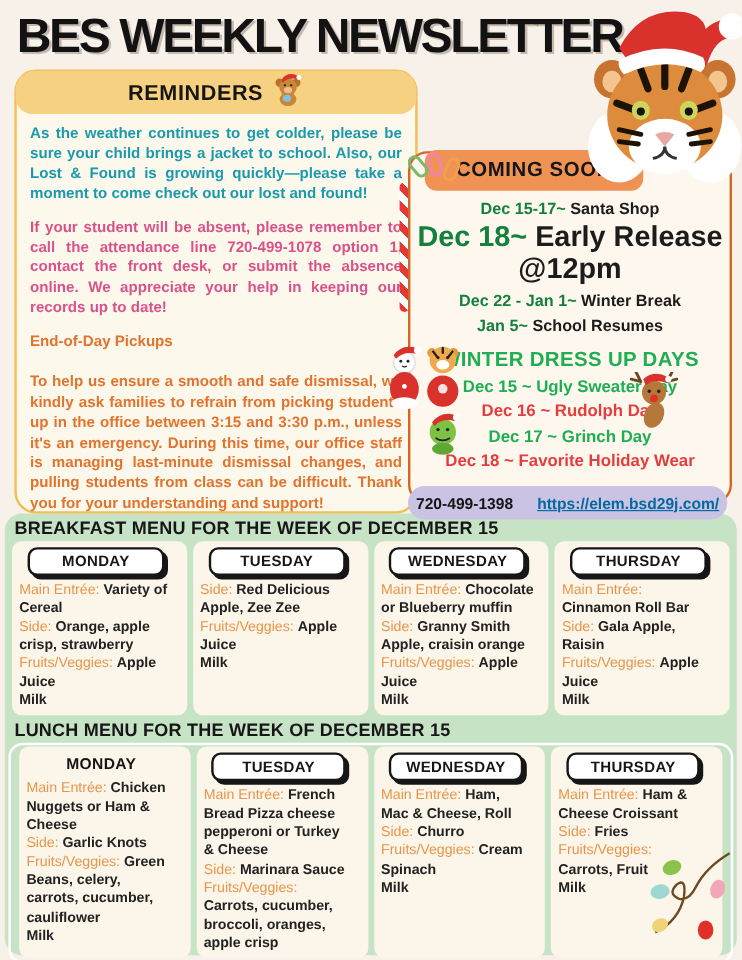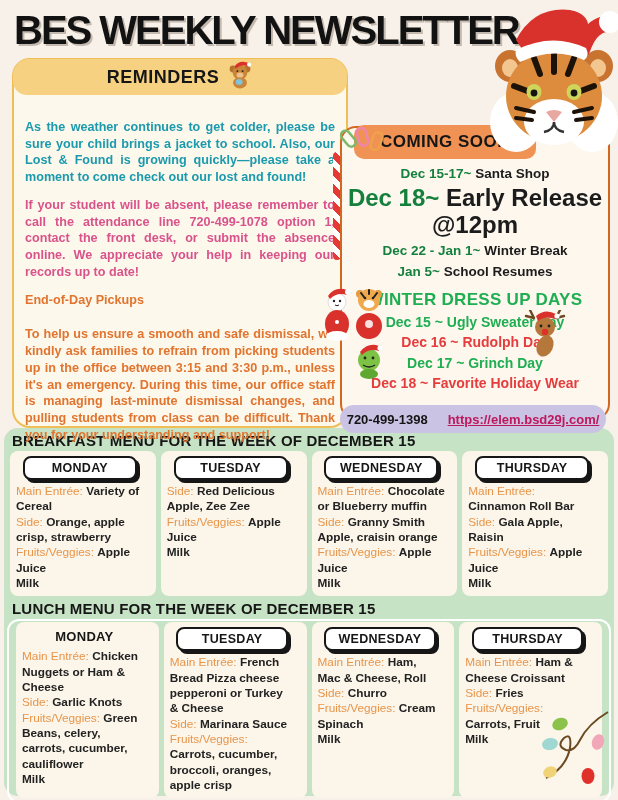--- a/index.html
+++ b/index.html
@@ -15,21 +15,21 @@
     white-space:nowrap;
   }
   
   .tiger-wrap{position:absolute;right:-4px;top:0;width:136px;height:168px;z-index:6;}
   
   .reminders-box{
     position:absolute;left:12px;top:58px;width:332px;height:366px;
     background:#fdf8ec;border:2px solid #efbe55;border-radius:18px;z-index:1;
   }
   .reminders-header{
-    margin:-1px -1px 16px -1px;height:36px;background:#f6d181;
+    margin:-1px -1px 0 -1px;height:36px;background:#f6d181;
     border-radius:16px 16px 14px 14px;
     display:flex;align-items:center;justify-content:center;gap:8px;
   }
   .reminders-title{font-size:18px;font-weight:900;color:#161616;letter-spacing:.5px;}
   .reminders-body{padding:8px 11px 0 11px;font-size:12.6px;font-weight:700;line-height:1.33;text-align:justify;}
   .para-teal{color:#1b9aad;margin:0 0 11px 0;}
   .para-pink{color:#d9538b;margin:0 0 11px 0;}
   .para-orange{color:#e1742f;margin:0;}
   .para-orange .pickup-title{display:block;text-align:left;margin-bottom:18px;}
   
@@ -51,21 +51,21 @@
   .du{font-size:14px;font-weight:800;text-align:center;margin-top:3px;}
   .du-green{color:#1fae52;}
   .du-red{color:#e53d3d;}
   
   .contact-bar{
     position:absolute;left:340px;top:405px;width:266px;height:28px;
     background:#cbc3e4;border-radius:14px;z-index:3;
     display:flex;align-items:center;justify-content:center;gap:20px;
     font-size:13px;font-weight:800;color:#141414;
   }
-  .contact-link{text-decoration:underline;color:#be185d;}
+  .contact-link{text-decoration:underline;color:#0369a1;}
   
   .menus{
     position:absolute;left:4px;top:428px;width:610px;height:368px;
     background:#c7e3c6;border-radius:14px;z-index:0;
   }
   .menu-header{font-size:15px;font-weight:900;color:#161616;padding:4px 0 2px 8px;letter-spacing:.2px;}
   .menu-cols{display:grid;grid-template-columns:repeat(4,1fr);gap:5px;padding:0 6px;}
   .lunch-frame{border:2px solid #ffffff;border-radius:12px;margin:0 3px 3px 3px;padding:1px 1px 3px 1px;}
   .menu-card{background:#fcf5e9;border-radius:8px;padding:3px 12px 5px 6px;min-height:130px;}
   .day-badge{

